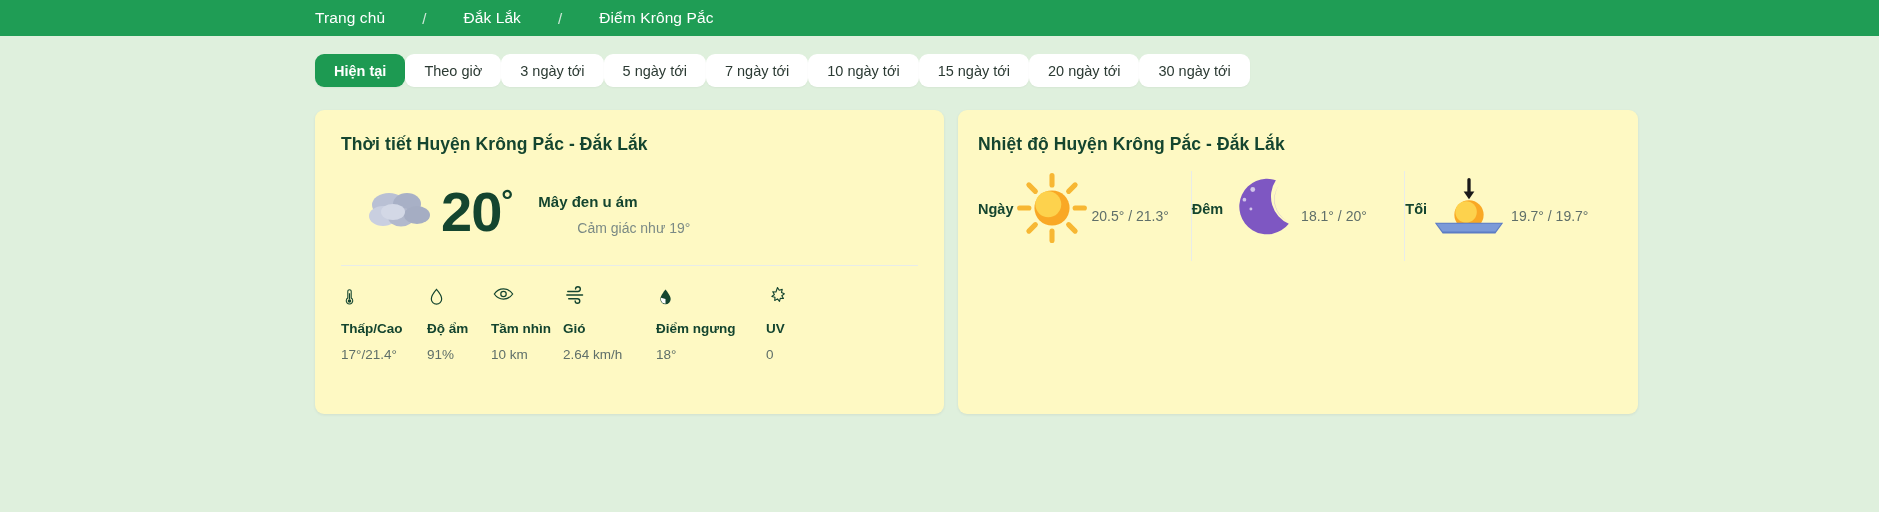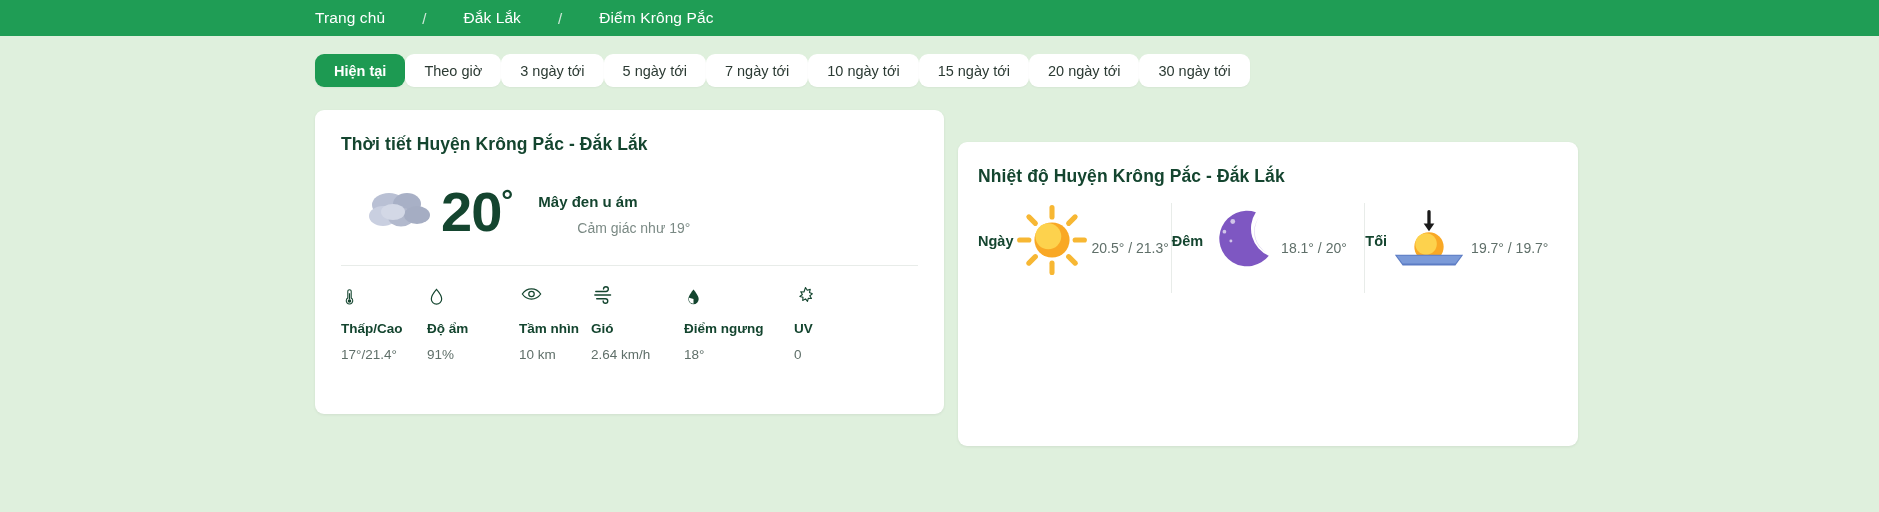--- a/index.html
+++ b/index.html
@@ -81,27 +81,27 @@
 
   
   .cards-row {
     display: flex;
     gap: 14px;
     padding: 23px 0 0 315px;
     align-items: flex-start;
   }
 
   .card {
-    background: #ffffff;
+    background: #fef9c3;
     border-radius: 9px;
     box-shadow: 0 1px 3px rgba(0,0,0,0.07);
   }
 
   .card-left  { width: 629px; height: 304px; padding: 24px 26px 0 26px; }
-  .card-right { width: 620px; height: 304px; padding: 24px 20px 4px 20px; margin-top: 32px; }
+  .card-right { width: 680px; height: 304px; padding: 24px 20px 4px 20px; }
 
   .card-title {
     font-size: 17.5px;
     font-weight: bold;
     color: #14452f;
     letter-spacing: 0.1px;
   }
 
   
   .current {
@@ -155,21 +155,21 @@
     margin-bottom: 11px;
     white-space: nowrap;
   }
   .metric .m-value {
     font-size: 13.5px;
     color: #5f6f69;
     white-space: nowrap;
   }
   .m-0 { width: 86px; }
   .m-1 { width: 64px; }
-  .m-2 { width: 72px; margin-left: 28px; }
+  .m-2 { width: 72px; }
   .m-3 { width: 93px; }
   .m-4 { width: 110px; }
   .m-5 { width: 40px; }
 
   
   .dayparts {
     display: flex;
     padding-top: 16px;
   }
   .daypart {

